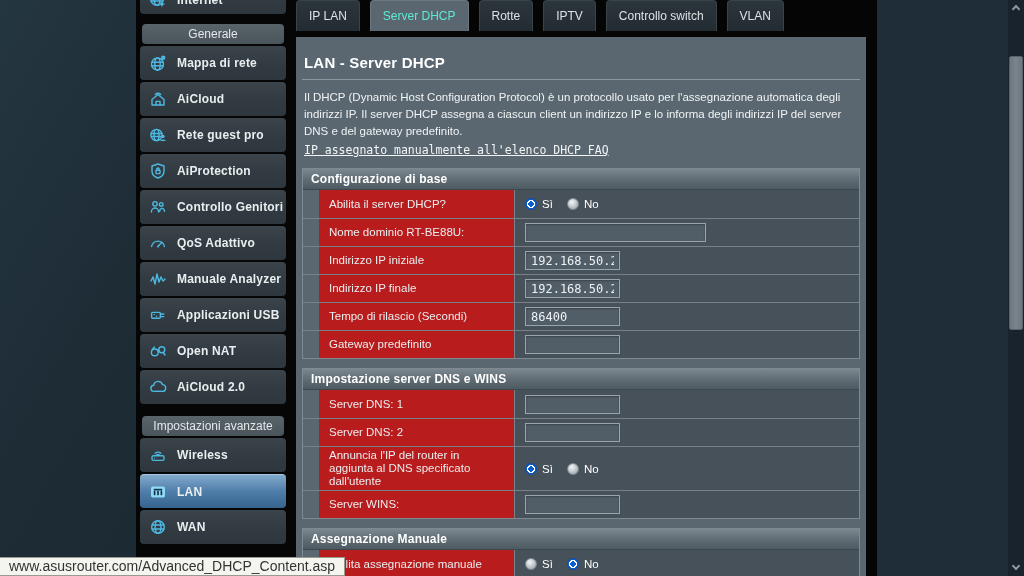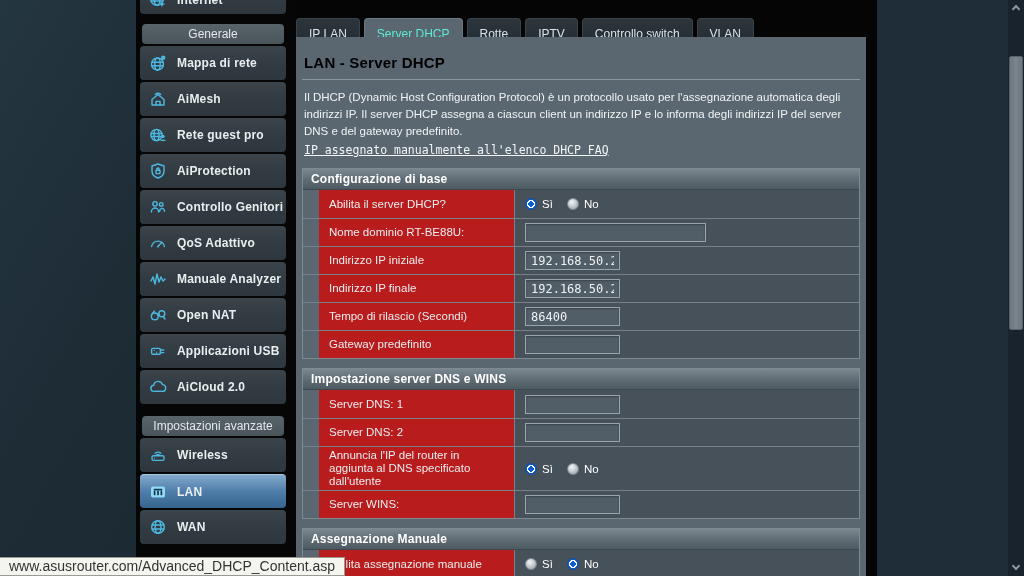--- a/index.html
+++ b/index.html
@@ -50,33 +50,33 @@
   .sb-card.active .icon { color:#8fdbf5; }
   .sb-header {
     margin:10px 10px 0 6px; width:142px; height:20px;
     background:linear-gradient(180deg,#59646a,#4a555b);
     border-radius:4px; display:flex; align-items:center; justify-content:center;
     font-size:12px; color:#e3e7e9;
   }
   .sb-header.gap-big { margin-top:12px; }
 
   
-  .tabs { position:absolute; left:296px; top:18px; height:31px; display:flex; gap:4px; }
+  .tabs { position:absolute; left:296px; top:0; height:31px; display:flex; gap:10px; }
   .tab {
     height:31px; padding:0 12px; display:flex; align-items:center;
     background:linear-gradient(180deg,#2b353b,#222c32);
     border-radius:4px 4px 0 0; font-size:12px; color:#dde2e5; cursor:pointer;
     border:1px solid #39434a; border-bottom:none;
   }
   .tab.active { background:#5a6770; border-color:#6c7880; color:#5eead4; }
 
   
   .panel { position:absolute; left:296px; top:37px; width:570px; height:539px;
            background:#5a6770; padding:0 5px; }
-  .page-title { margin:17px 3px 0; font-size:15px; font-weight:bold; color:#000000;
+  .page-title { margin:17px 3px 0; font-size:15px; font-weight:bold; color:#ffffff;
                 letter-spacing:.2px; }
   .title-rule { margin:8px 1px 0; border-bottom:1px solid #8d989e; }
   .desc { margin:9px 3px 0; width:552px; font-size:11.5px; line-height:17px; color:#f0f3f4; }
   .faq-link { display:inline-block; margin:2px 3px 0;
               font-family:"DejaVu Sans Mono", monospace; font-size:11.5px;
               color:#f2f5f5; text-decoration:underline; cursor:pointer; }
 
   
   .ftable { margin:10px 1px 0; border:1px solid #7f8a91; }
   .ftable + .ftable { margin-top:9px; }
@@ -165,21 +165,21 @@
       <span class="lbl">Mappa di rete</span>
     </div>
     <div class="sb-card">
       <span class="icon">
         <svg viewBox="0 0 20 20" fill="none" stroke="currentColor" stroke-width="1.4" stroke-linecap="round" stroke-linejoin="round">
           <path d="M4 10.5l6-5 6 5V16H4z"></path>
           <path d="M8 16v-3.6h4V16"></path>
           <path d="M7.2 5.4a4.2 4.2 0 015.6 0"></path>
         </svg>
       </span>
-      <span class="lbl">AiMesh</span>
+      <span class="lbl">AiCloud</span>
     </div>
     <div class="sb-card">
       <span class="icon">
         <svg viewBox="0 0 20 20" fill="none" stroke="currentColor" stroke-width="1.4" stroke-linecap="round" stroke-linejoin="round">
           <circle cx="8.5" cy="10" r="5.6"></circle>
           <ellipse cx="8.5" cy="10" rx="2.5" ry="5.6"></ellipse>
           <path d="M3.3 8.5h10.4M3.3 11.5h10.4"></path>
           <circle cx="15" cy="11.4" r="1.7" fill="currentColor" stroke="none"></circle>
           <path d="M12.2 16c.3-2 5.3-2 5.6 0z" fill="currentColor" stroke="none"></path>
         </svg>
@@ -221,38 +221,38 @@
       <span class="icon">
         <svg viewBox="0 0 20 20" fill="none" stroke="currentColor" stroke-width="1.4" stroke-linecap="round" stroke-linejoin="round">
           <path d="M3 12l2-4 2 7 2-10 2 8 2-5 2 4 2-2"></path>
         </svg>
       </span>
       <span class="lbl">Manuale Analyzer</span>
     </div>
     <div class="sb-card">
       <span class="icon">
         <svg viewBox="0 0 20 20" fill="none" stroke="currentColor" stroke-width="1.4" stroke-linecap="round" stroke-linejoin="round">
+          <rect x="3.6" y="7.4" width="8.8" height="5.8" rx="1.2"></rect>
+          <path d="M12.4 9h3.4M12.4 11.6h3.4"></path>
+          <circle cx="6.2" cy="9.4" r=".7" fill="currentColor" stroke="none"></circle>
+          <circle cx="8.6" cy="11.2" r=".7" fill="currentColor" stroke="none"></circle>
+        </svg>
+      </span>
+      <span class="lbl">Applicazioni USB</span>
+    </div>
+    <div class="sb-card">
+      <span class="icon">
+        <svg viewBox="0 0 20 20" fill="none" stroke="currentColor" stroke-width="1.4" stroke-linecap="round" stroke-linejoin="round">
           <circle cx="6.8" cy="11.4" r="3.4"></circle>
           <circle cx="13.8" cy="8.8" r="3"></circle>
           <path d="M9.7 10l1.4-.5"></path>
           <path d="M4.4 8.4l2-2.4M15.6 12l1.4 2"></path>
         </svg>
       </span>
       <span class="lbl">Open NAT</span>
-    </div>
-    <div class="sb-card">
-      <span class="icon">
-        <svg viewBox="0 0 20 20" fill="none" stroke="currentColor" stroke-width="1.4" stroke-linecap="round" stroke-linejoin="round">
-          <rect x="3.6" y="7.4" width="8.8" height="5.8" rx="1.2"></rect>
-          <path d="M12.4 9h3.4M12.4 11.6h3.4"></path>
-          <circle cx="6.2" cy="9.4" r=".7" fill="currentColor" stroke="none"></circle>
-          <circle cx="8.6" cy="11.2" r=".7" fill="currentColor" stroke="none"></circle>
-        </svg>
-      </span>
-      <span class="lbl">Applicazioni USB</span>
     </div>
     <div class="sb-card">
       <span class="icon">
         <svg viewBox="0 0 20 20" fill="none" stroke="currentColor" stroke-width="1.4" stroke-linecap="round" stroke-linejoin="round">
           <path d="M6.2 14.4a3.1 3.1 0 01-.4-6.2 4.4 4.4 0 018.6-.6 2.9 2.9 0 01-.3 6.8z"></path>
           <path d="M6.8 14.4h6.4"></path>
         </svg>
       </span>
       <span class="lbl">AiCloud 2.0</span>
     </div>

